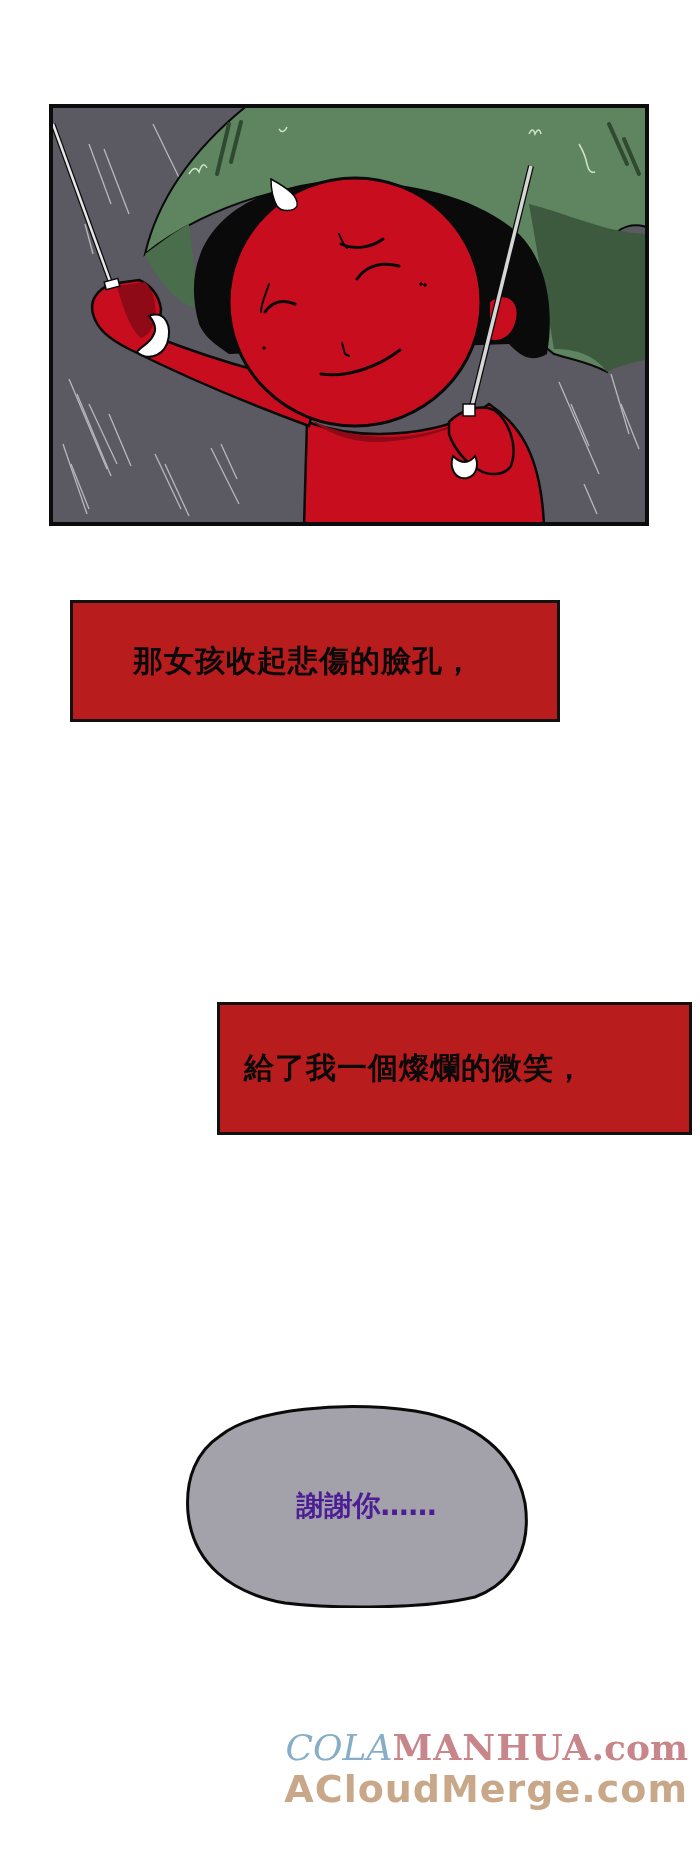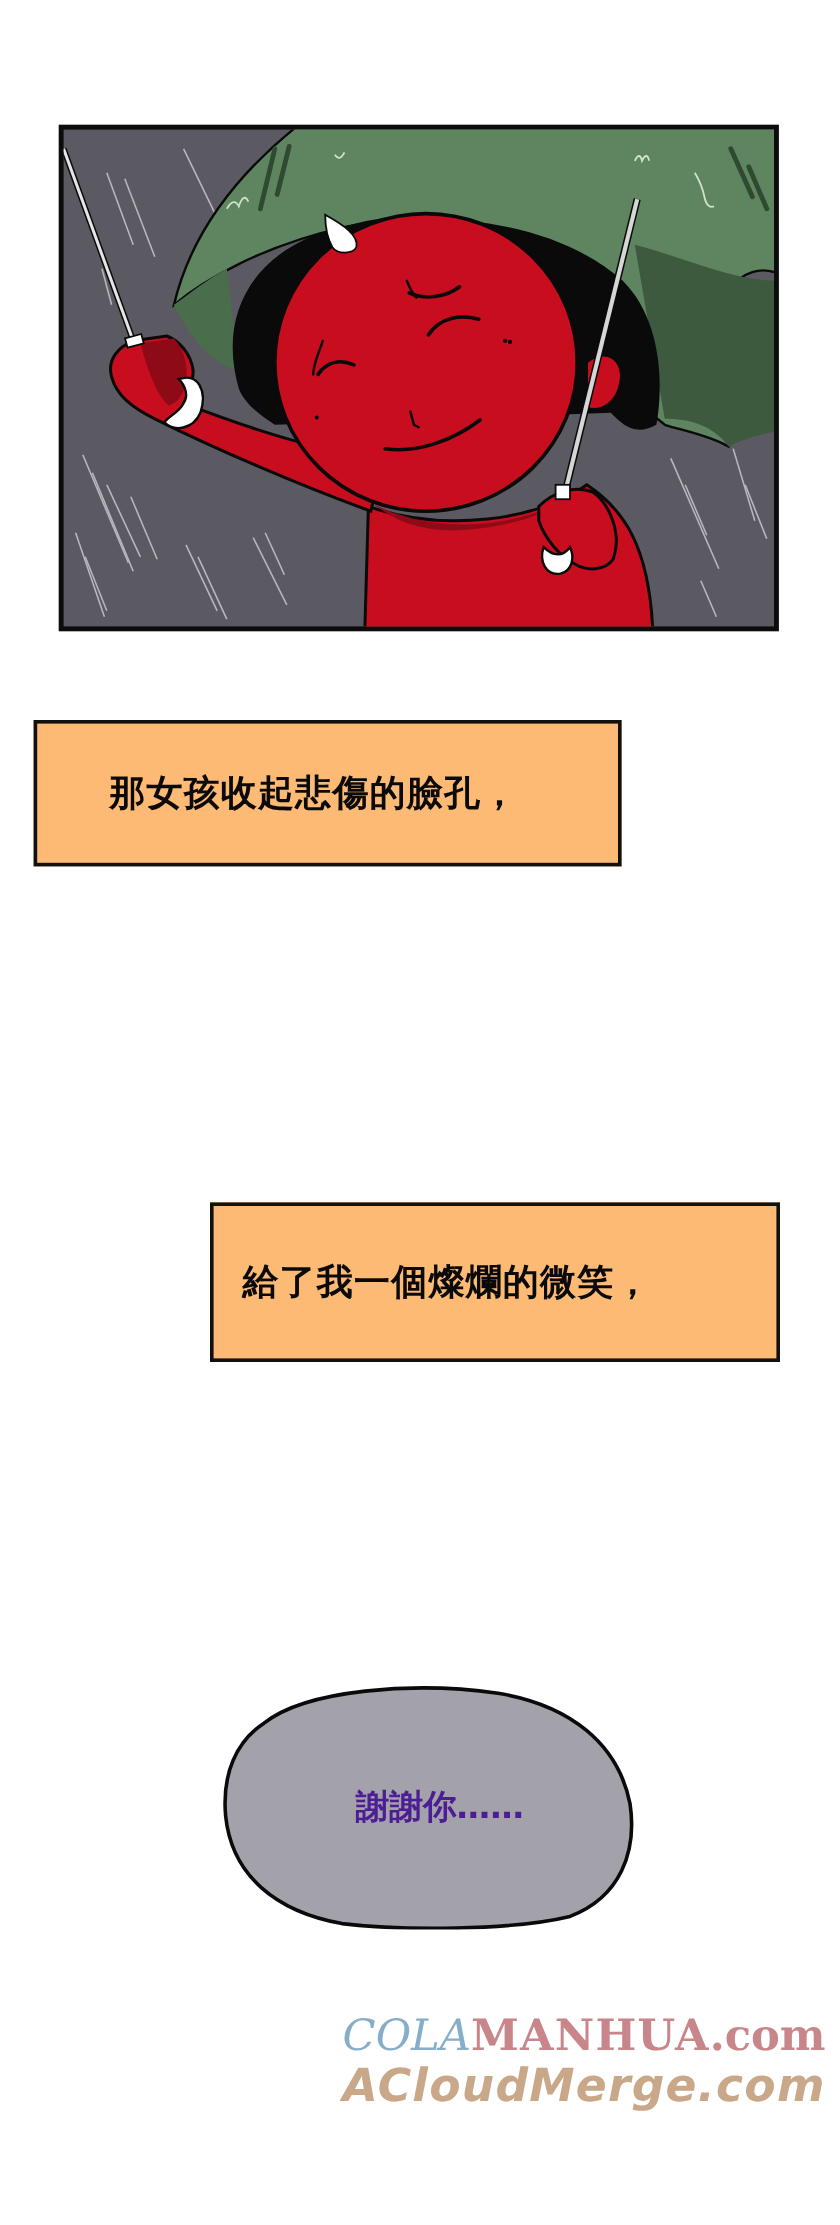--- a/index.html
+++ b/index.html
@@ -8,43 +8,44 @@
     background: #ffffff;
     font-family: "DejaVu Sans", "Liberation Sans", sans-serif;
   }
   .panel {
     position: absolute; left: 49px; top: 104px; width: 600px; height: 422px;
     box-sizing: border-box; border: 4px solid #0c0c0c; background: #5b5a62; overflow: hidden;
   }
   .panel svg { position: absolute; left: -4px; top: -4px; width: 600px; height: 422px; }
   .caption {
     position: absolute; box-sizing: border-box; border: 3px solid #111;
-    background: #fdba74; display: flex; align-items: center;
+    background: #b91c1c; display: flex; align-items: center;
     font-weight: bold; color: #0a0a0a; font-size: 30px; letter-spacing: 1px;
     white-space: nowrap;
+    margin-left: 42px;
   }
   .caption-1 { left: 28px; top: 600px; width: 490px; height: 122px; padding-left: 60px; }
   .caption-2 { left: 175px; top: 1002px; width: 475px; height: 133px; padding-left: 24px; }
   .bubble {
     position: absolute; left: 185px; top: 1403px; width: 345px; height: 205px;
   }
   .bubble svg { position: absolute; left: 0; top: 0; }
   .bubble-text {
     position: absolute; left: 0; top: 0; width: 100%; height: 100%;
     display: flex; align-items: center; justify-content: center;
     font-weight: bold; font-size: 28px; color: #4c1d95; padding-left: 18px; box-sizing: border-box;
   }
-  .watermark { position: absolute; right: 12px; top: 1678px; text-align: left; line-height: 1; }
+  .watermark { position: absolute; right: 12px; top: 1729px; text-align: right; line-height: 1; }
   .wm-line1 { font-family: "DejaVu Serif", "Liberation Serif", serif; font-size: 36px; white-space: nowrap; }
   .wm-cola { color: #86aec8; font-style: italic; }
   .wm-manhua { color: #c9868a; font-weight: bold; letter-spacing: 1px; }
   .wm-com1 { color: #c9868a; font-weight: bold; }
   .wm-line2 {
     font-family: "DejaVu Sans", "Liberation Sans", sans-serif; font-size: 38px; font-weight: bold;
-    color: #c9a88a; font-style: italic; margin-top: 4px; white-space: nowrap; letter-spacing: 1px;
+    color: #c9a88a; margin-top: 4px; white-space: nowrap; letter-spacing: 1px;
   }
 </style>
 </head>
 <body>
 
 <div class="panel">
   <svg viewBox="0 0 600 422">
 
     <g stroke="#c8c8d0" stroke-width="1.3" opacity="0.85" fill="none">
       <line x1="104" y1="20" x2="138" y2="90"></line>

